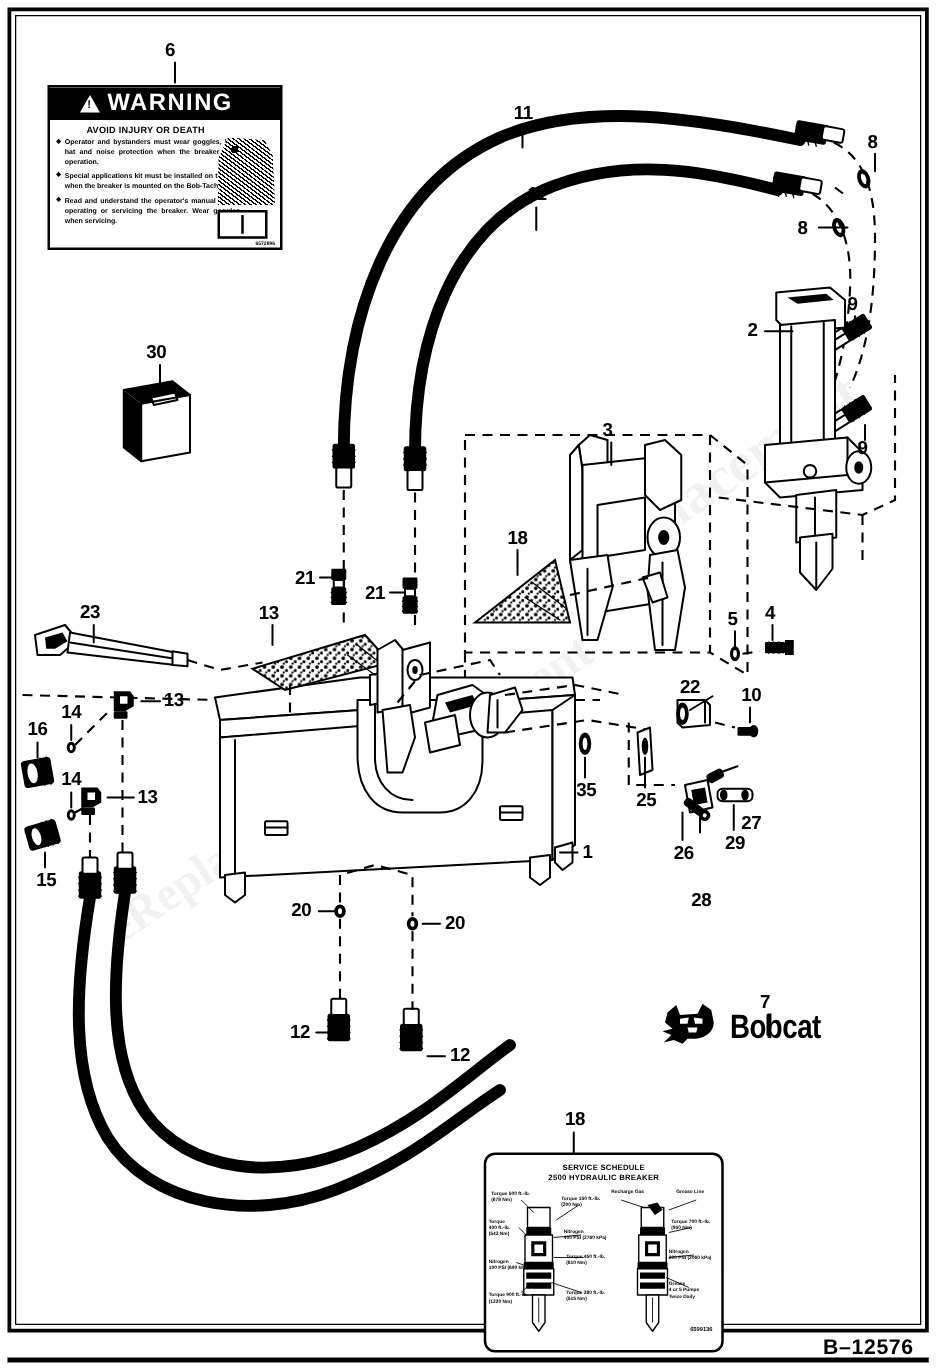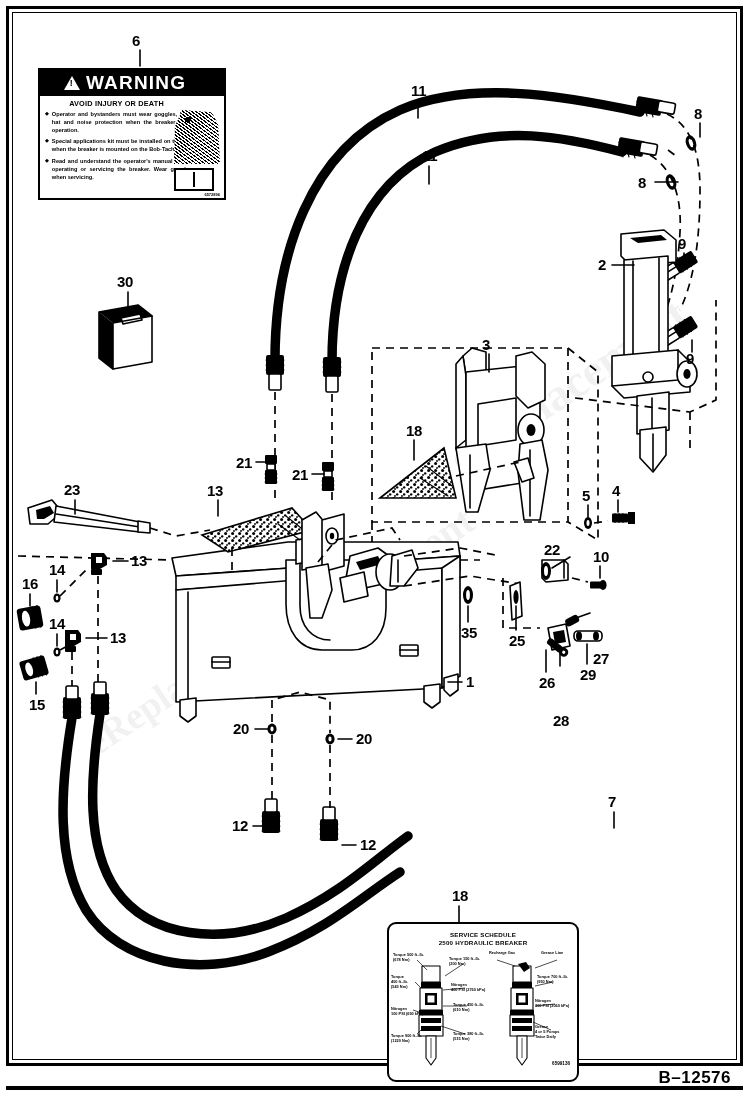--- a/index.html
+++ b/index.html
@@ -775,16 +775,25 @@
       <div class="slab" style="left:64px; top:83px;">Torque 380 ft.-lb.<br>(515 Nm)</div>
       <div class="slab" style="left:100px;top:2px;">Recharge Gas</div>
       <div class="slab" style="left:152px;top:2px;">Grease Line</div>
       <div class="slab" style="left:148px;top:26px;">Torque 700 ft.-lb.<br>(950 Nm)</div>
       <div class="slab" style="left:146px;top:50px;">Nitrogen<br>300 PSI (2060 kPa)</div>
       <div class="slab" style="left:146px;top:76px;">Grease<br>4 or 5 Pumps<br>Twice Daily</div>
       <div class="scode">6599136</div>
     </div>
   </div>
 
+  <div class="logo-bobcat">
+    <svg width="52" height="40" viewBox="0 0 52 40">
+      <path fill="#000" d="M6,9 L13,3 L16,11 L30,10 L34,2 L41,7 L43,17 C43,24 37,29 29,30 L22,30 L18,34 L11,31 L3,33 L9,27 L2,24 L10,22 L4,17 Z"></path>
+      <path fill="#fff" d="M16,14 L23,13 L22,18 L16,18 Z"></path>
+      <path fill="#fff" d="M27,13 L34,14 L34,18 L28,18 Z"></path>
+      <path fill="#fff" d="M22,21 L30,21 L29,25 L23,25 Z"></path>
+    </svg>
+    <div class="logo-word">Bobcat</div>
+  </div>
 
   <div class="sheet-code">B–12576</div>
 
 </div>
 
 </body></html>

